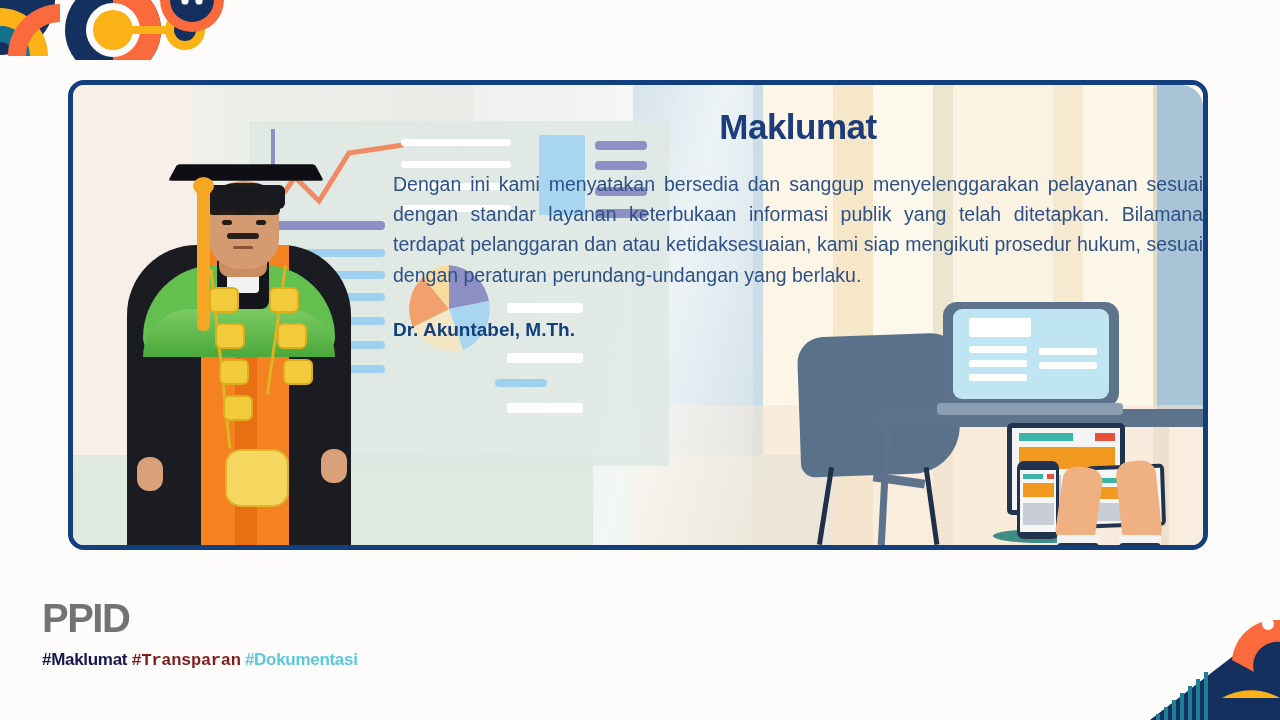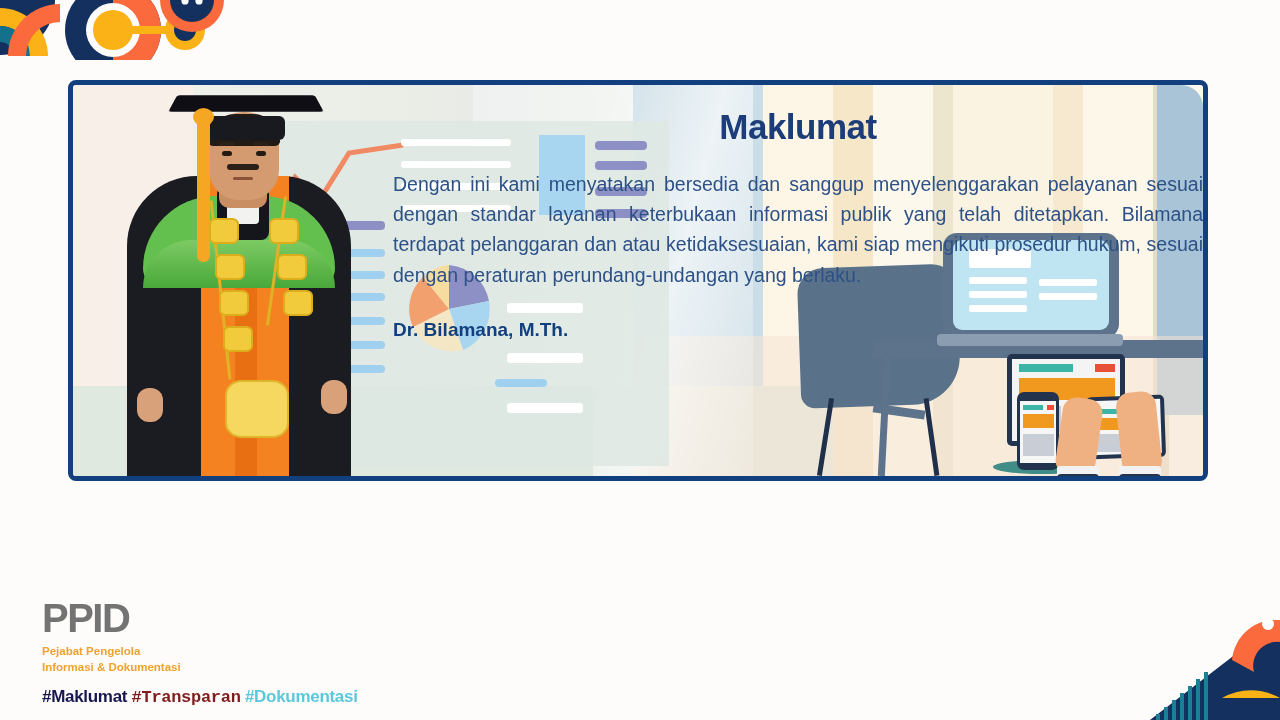--- a/index.html
+++ b/index.html
@@ -9,22 +9,22 @@
     background:#fdfcfa;
     position:relative;
   }
 
   
   .deco-tl{ position:absolute; left:0; top:0; width:240px; height:60px; overflow:hidden; }
   .deco-br{ position:absolute; right:0; bottom:0; width:140px; height:100px; overflow:hidden; }
 
   
   .card{
-    position:absolute; left:68px; top:80px; width:1140px; height:401px;
-    border:5px solid #123f7d; border-radius:8px; overflow:hidden;
+    position:absolute; left:68px; top:80px; width:1140px; height:470px;
+    border:5px solid #123f7d; border-radius:16px; overflow:hidden;
     background:#f0abfc;
   }
   .card-inner{ position:absolute; inset:0; overflow:hidden; }
 
   
   .bg-wall{ position:absolute; inset:0; background:
       linear-gradient(90deg,
         #f7efe8 0px, #f7efe8 120px,
         #eef0ea 120px, #e9ece6 400px,
         #eef1ef 400px, #f3f5f3 560px,
@@ -295,30 +295,26 @@
       <div class="p-med" style="left:174px;bottom:160px;width:30px;height:26px;"></div>
       <div class="p-bigmed"></div>
       <div class="p-hand" style="left:28px;bottom:54px;"></div>
       <div class="p-hand" style="left:212px;bottom:62px;"></div>
     </div>
   </div>
 
   <div class="textwrap">
     <div class="title">Maklumat</div>
     <div class="body">Dengan ini kami menyatakan bersedia dan sanggup menyelenggarakan pelayanan sesuai dengan standar layanan keterbukaan informasi publik yang telah ditetapkan. Bilamana terdapat pelanggaran dan atau ketidaksesuaian, kami siap mengikuti prosedur hukum, sesuai dengan peraturan perundang-undangan yang berlaku.</div>
-    <div class="sig-name">Dr. Bilamana, M.Th.</div>
+    <div class="sig-name">Dr. Akuntabel, M.Th.</div>
   </div>
 </div>
 
 <div class="footer">
   <div class="ppid">PPID</div>
-  <div class="ppid-sub">
-    <div>Pejabat Pengelola</div>
-    <div>Informasi &amp; Dokumentasi</div>
-  </div>
   <div class="tags">
     <span class="tag1">#Maklumat</span>
     <span class="tag2">#Transparan</span>
     <span class="tag3">#Dokumentasi</span>
   </div>
 </div>
 
 <div class="deco-br">
   <svg width="140" height="100" viewBox="0 0 140 100">
     <path d="M140 0 L140 100 L10 100 Z" fill="#13305e"></path>

